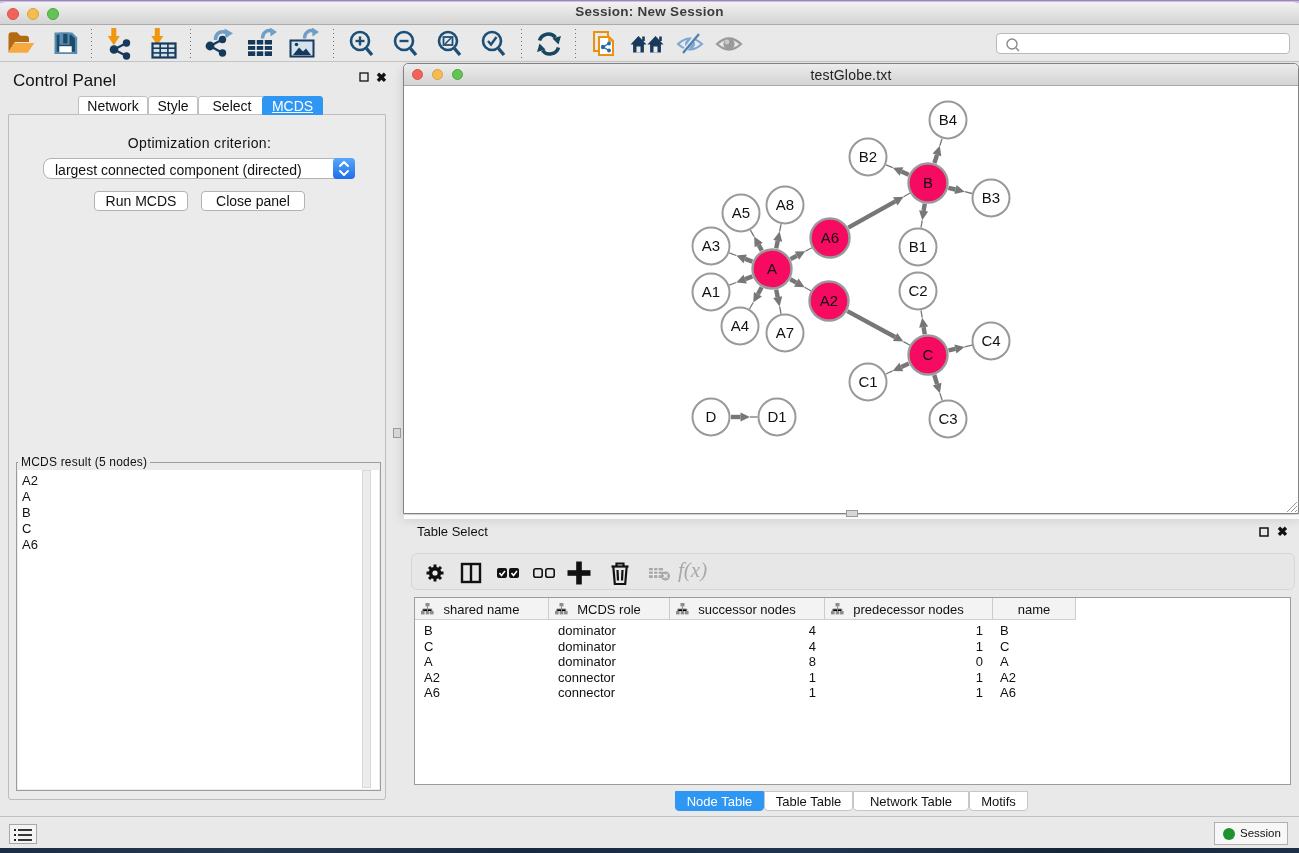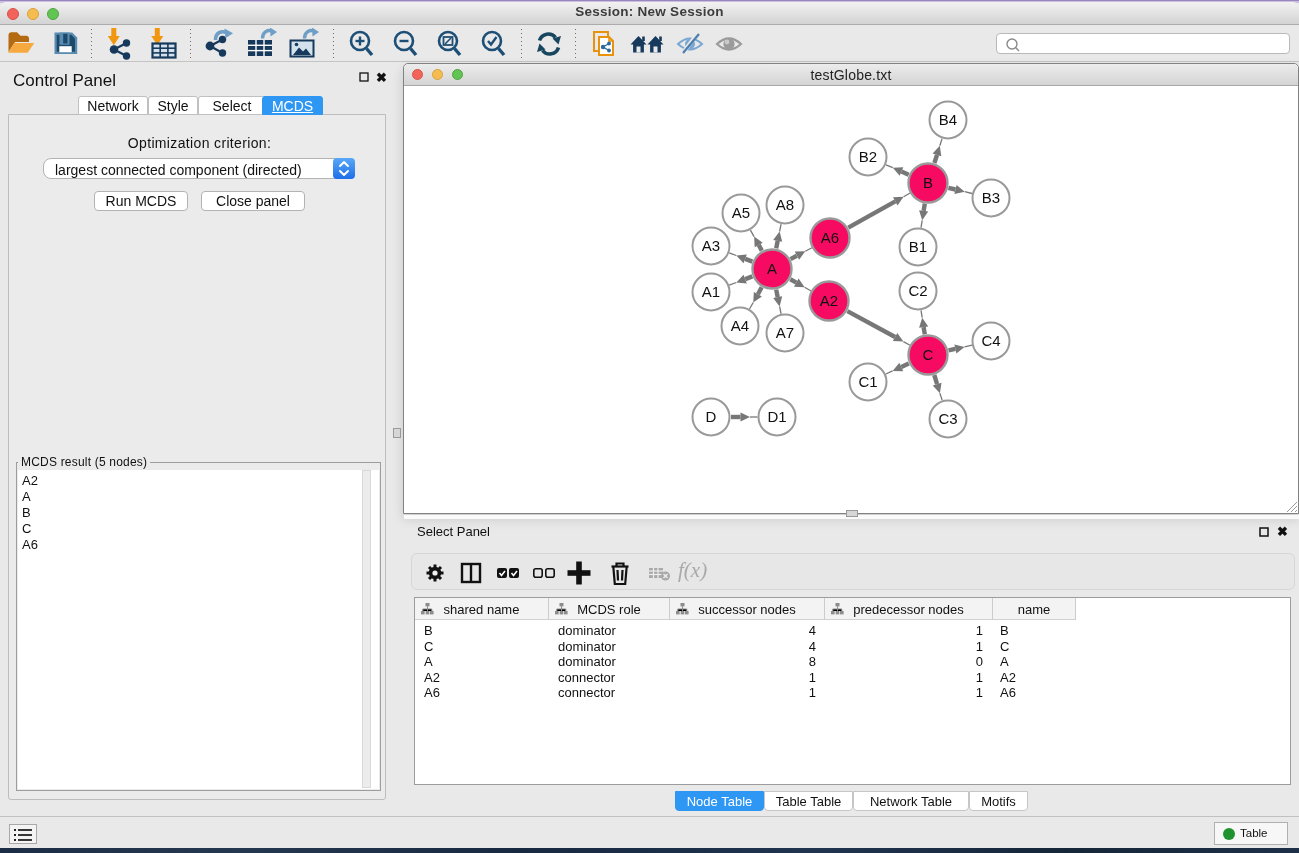--- a/index.html
+++ b/index.html
@@ -274,21 +274,21 @@
         <line x1="8" y1="15" x2="22" y2="15"></line>
       </g>
       <g fill="#222">
         <rect x="4" y="4" width="2" height="2"></rect>
         <rect x="4" y="9" width="2" height="2"></rect>
         <rect x="4" y="14" width="2" height="2"></rect>
       </g>
     </svg></div>
 <div id="membtn">
     <span style="position:absolute;left:8px;top:5px;width:12px;height:12px;border-radius:50%;background:#1f9230;"></span>
-    <span style="position:absolute;left:25px;top:4px;">Table</span>
+    <span style="position:absolute;left:25px;top:4px;">Session</span>
   </div>
 <div id="darkstrip"></div>
 
 <div id="netwin">
   <div class="bar">
     <div class="tl" style="left:8px; top:5px; width:11px; height:11px; background:#f2635a; border:1px solid #d8544c;"></div>
     <div class="tl" style="left:28px; top:5px; width:11px; height:11px; background:#f5bd4f; border:1px solid #d8a13f;"></div>
     <div class="tl" style="left:48px; top:5px; width:11px; height:11px; background:#61c454; border:1px solid #4ea73f;"></div>
     <div class="title">testGlobe.txt</div>
   </div>
@@ -398,21 +398,21 @@
         <line x1="12" y1="2" x2="2" y2="12"></line>
         <line x1="12" y1="6" x2="6" y2="12"></line>
         <line x1="12" y1="10" x2="10" y2="12"></line>
       </g>
     </svg>
 </div>
 <div style="position:absolute; left:393px; top:428px; width:8px; height:10px; background:#d6d6d6; border:1px solid #9a9a9a;"></div>
 <div style="position:absolute; left:404px; top:515px; width:895px; height:4px; background:#fafafa;"></div>
 <div style="position:absolute; left:846px; top:510px; width:12px; height:7px; background:#d6d6d6; border:1px solid #9a9a9a;"></div>
 
-<div id="tp-title">Select Panel</div>
+<div id="tp-title">Table Select</div>
 <div class="winicon" style="left:1259px; top:526px;"><svg width="10" height="10">
       <rect x="1" y="1" width="8" height="8" fill="none" stroke="#111" stroke-width="1.5"></rect>
     </svg></div>
 <div class="winicon" style="left:1277px; top:524px; font-weight:bold; font-size:13px;">✖</div>
 <div id="tp-toolbar">
     <svg style="position:absolute;left:8px;top:4px" width="30" height="30" viewBox="0 0 30 30">
       <g fill="#111">
         <circle cx="15" cy="15" r="6.2"></circle>
 <g stroke="#111" stroke-width="3">
 <line x1="15" y1="6.5" x2="15" y2="23.5"></line>

